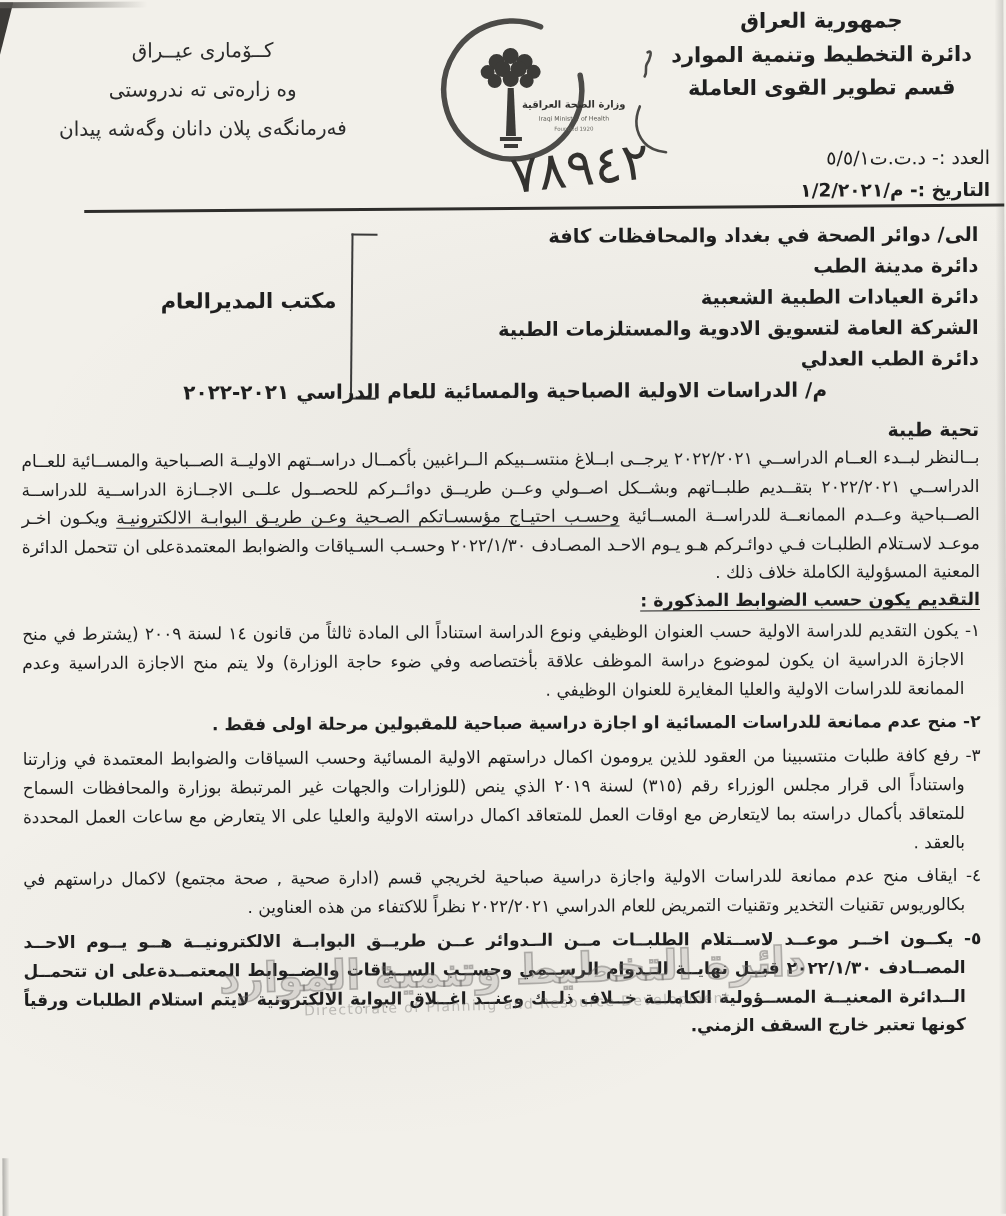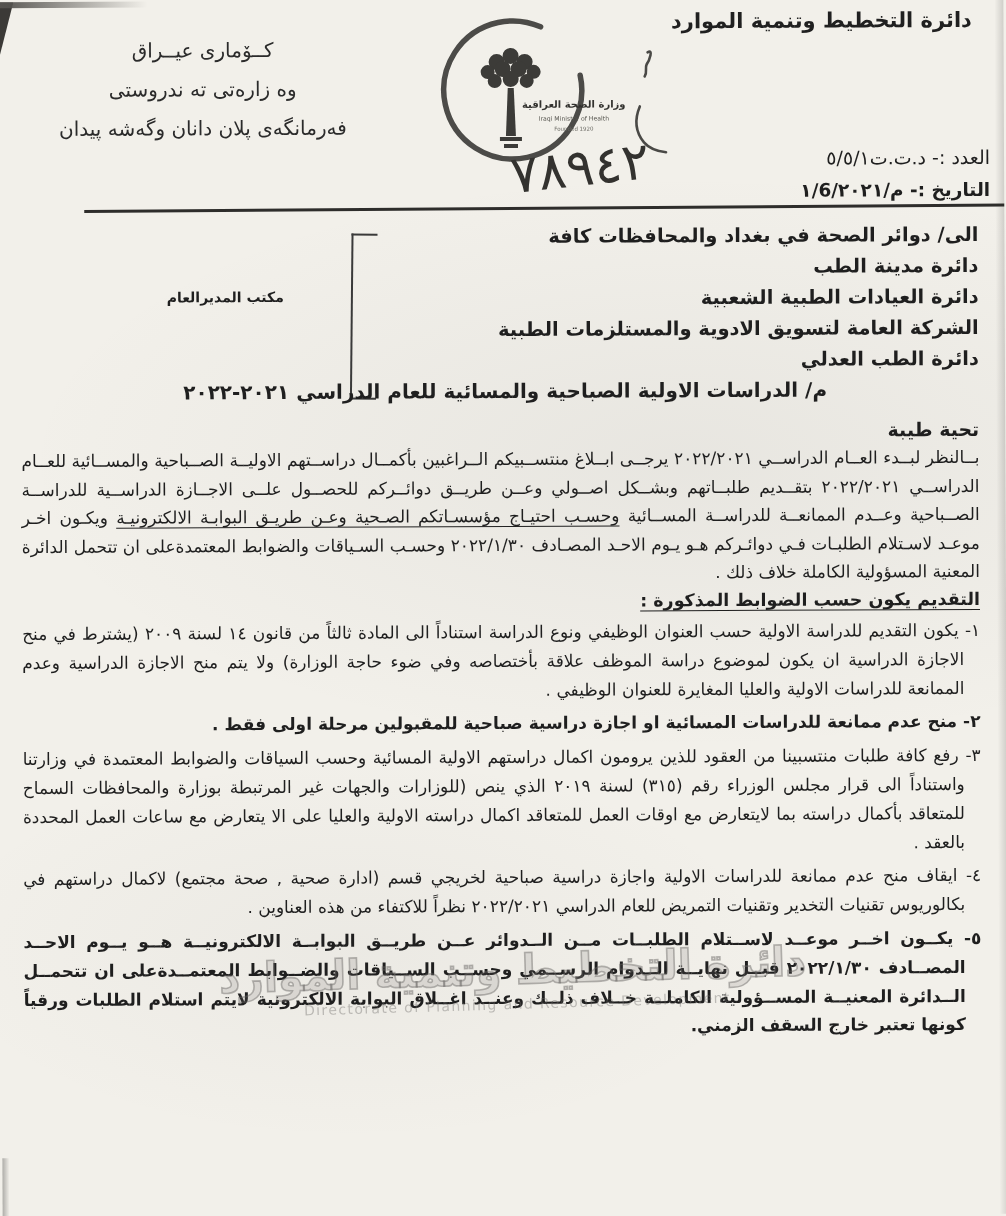--- a/index.html
+++ b/index.html
@@ -32,21 +32,21 @@
     color:#33322f; letter-spacing:11px; transform:rotate(-6deg); white-space:nowrap;
   }
   .logo-box { position:absolute; top:8px; left:413px; width:225px; height:165px;text-align:center; }
   .squiggles { position:absolute; top:45px; left:598px; width:110px; height:145px; }
   .rule { position:absolute; top:207px; left:86px; width:920px; height:2.5px; background:#2e2d2b; transform:rotate(-0.15deg); }
 
   
   .addr { position:absolute; top:221px; right:26px; text-align:right; font-size:19.5px; font-weight:700; line-height:31px; }
   .bracket { position:absolute; top:233px; left:352px; width:26px; height:166px;
              border-left:2px solid #3a3a3a; border-top:2px solid #3a3a3a; border-bottom:2px solid #3a3a3a; transform:rotate(0.8deg); }
-  .side-note { position:absolute; top:288px; left:168px; font-size:14px; font-weight:700; }
+  .side-note { position:absolute; top:288px; left:162px; font-size:21px; font-weight:700; }
 
   .subject { position:absolute; top:379px; right:178px; font-size:20px; font-weight:700; }
 
   
   .body { position:absolute; top:420px; right:26px; left:22px; }
   .greeting { font-size:19px; font-weight:700; margin-bottom:3px; }
   .par { text-align:justify; font-size:17px; line-height:28.6px; }
   .u { text-decoration:underline; text-underline-offset:4px; }
   .list-heading { font-size:17.5px; font-weight:700; text-decoration:underline; text-underline-offset:4px; margin:3px 0 7px; }
   .item { position:relative; padding-right:16px; text-indent:-16px; text-align:justify; font-size:17px; line-height:28.8px; margin-bottom:5px; }
@@ -98,24 +98,26 @@
         <text x="163" y="123" text-anchor="middle" font-size="5.5" fill="#6a6963" direction="ltr">Founded 1920</text>
       </svg>
     </div>
 
     <svg class="squiggles" viewBox="0 0 110 145">
       <path d="M52 8 c6 -4 2 8 -1 12 c-2 4 1 8 -2 12" fill="none" stroke="#4a4946" stroke-width="2.6" stroke-linecap="round"></path>
       <path d="M44 62 c-6 14 -4 26 4 36 c5 6 14 9 22 10" fill="none" stroke="#4a4946" stroke-width="2.6" stroke-linecap="round"></path>
     </svg>
 
     <div class="hdr-right">
+      <div>جمهورية العراق</div>
       <div>دائرة التخطيط وتنمية الموارد</div>
+      <div>قسم تطوير القوى العاملة</div>
     </div>
     <div class="num-line">العدد :- د.ت.ت٥/٥/١</div>
-    <div class="date-line">التاريخ :- م/١/6/٢٠٢١</div>
+    <div class="date-line">التاريخ :- م/١/2/٢٠٢١</div>
     <div class="handwritten">٧٨٩٤٢</div>
 
     <div class="rule"></div>
 
     <div class="addr">
       <div>الى/ دوائر الصحة في بغداد والمحافظات كافة</div>
       <div>دائرة مدينة الطب</div>
       <div>دائرة العيادات الطبية الشعبية</div>
       <div>الشركة العامة لتسويق الادوية والمستلزمات الطبية</div>
       <div>دائرة الطب العدلي</div>

